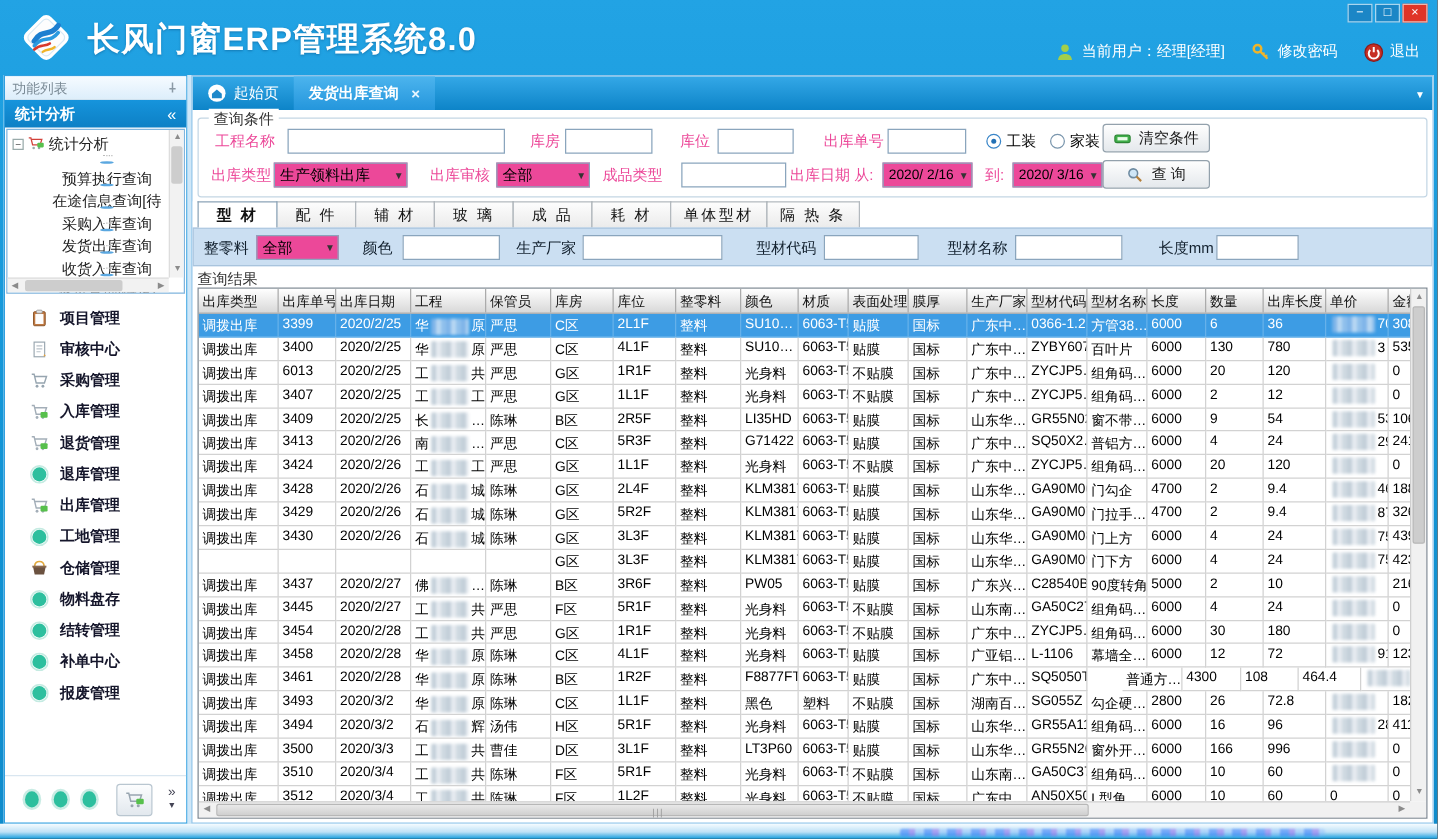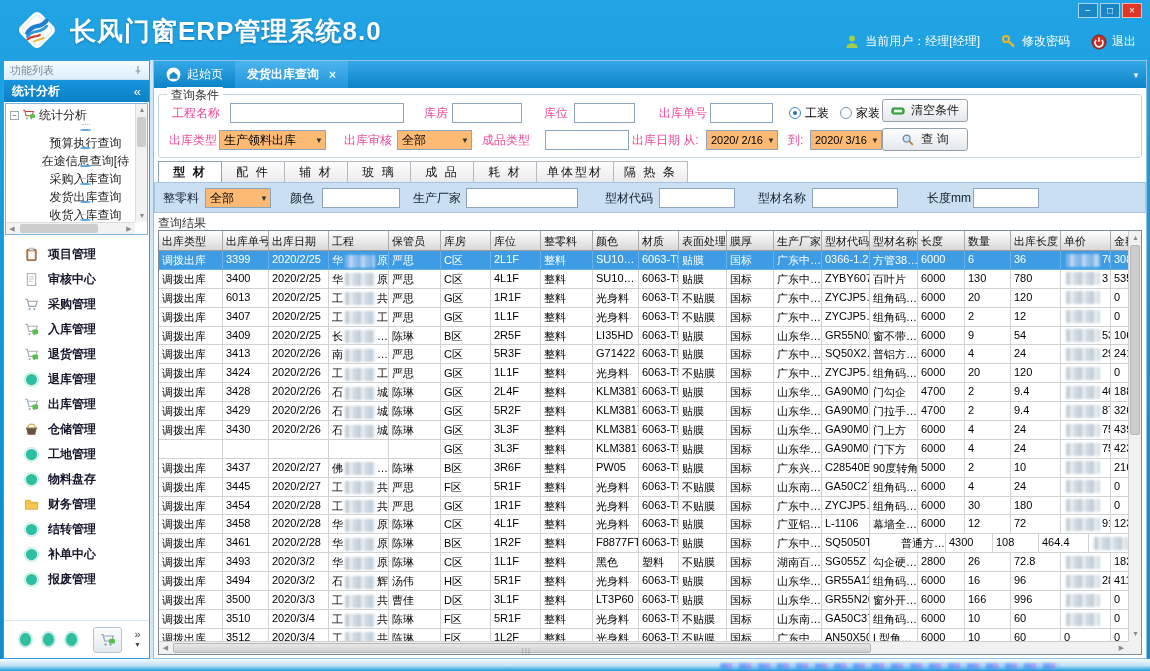--- a/index.html
+++ b/index.html
@@ -60,21 +60,21 @@
   .tab.active { background:linear-gradient(#4cb4ee,#2496dc); font-weight:bold; }
   .tab .tclose { font-size:12px; color:#e8f6ff; margin-left:4px; }
   .tab-ddown { position:absolute; right:6px; top:10px; color:#fff; font-size:8px; }
 
   
   .qwrap { height:73px; padding:6px 4px 0; }
   .groupbox { position:relative; border:1px solid #c3d6e4; border-radius:3px; height:64px; }
   .gb-label { position:absolute; top:-8px; left:8px; background:#fff; padding:0 4px; font-size:12px; color:#333; }
   .fl { position:absolute; font-size:12px; color:#ec4899; line-height:20px; }
   .fi { position:absolute; height:20px; border:1px solid #8aa5bd; background:#fff; font-size:12px; padding:0 3px; font-family:inherit; }
-  .combo { position:absolute; height:20px; border:1px solid #8aa5bd; background:#fdba74; font-size:12px; display:flex; align-items:center; padding:0 2px 0 4px; }
+  .combo { position:absolute; height:20px; border:1px solid #8aa5bd; background:#ec4899; font-size:12px; display:flex; align-items:center; padding:0 2px 0 4px; }
   .combo .cval { flex:1; white-space:nowrap; overflow:hidden; }
   .combo .carr { font-size:8px; color:#333; padding-left:2px; }
   .radio { position:absolute; display:flex; align-items:center; gap:4px; font-size:12px; height:20px; }
   .rdot { width:12px; height:12px; border-radius:50%; border:1px solid #7a96ad; background:#fff; position:relative; }
   .rdot.on { border-color:#3a86c8; }
   .rdot.on::after { content:""; position:absolute; left:3px; top:3px; width:4px; height:4px; border-radius:50%; background:#2371b5; }
   .btn { position:absolute; height:23px; width:86px; border:1px solid #93a1ac; border-radius:3px; background:linear-gradient(#fefefe,#e4e8ec); display:flex; align-items:center; justify-content:center; gap:6px; font-size:12px; color:#1a1a1a; cursor:default; }
   .btn svg { width:14px; height:14px; }
 
   
@@ -294,46 +294,39 @@
             <span class="mi"><svg viewBox="0 0 16 16">
                 <path d="M1.5 2.5h2l1.8 7.5h7l1.8-5.5H4.2" fill="none" stroke="#a3aeb8" stroke-width="1.2"></path>
                 <circle cx="6" cy="12.8" r="1.2" fill="#a3aeb8"></circle>
                 <circle cx="11" cy="12.8" r="1.2" fill="#a3aeb8"></circle>
                 <rect x="9" y="8" width="6" height="5" rx="1" fill="#57c04c"></rect>
               </svg></span>
             <span class="mlbl">出库管理</span>
           </div>
           <div class="menu-item">
             <span class="mi"><svg viewBox="0 0 16 16">
+                <circle cx="8" cy="8" r="7.3" fill="none" stroke="#c5ebe2" stroke-width="1.4"></circle>
+                <circle cx="8" cy="8" r="6" fill="#2dbf9e"></circle>
+              </svg></span>
+            <span class="mlbl">工地管理</span>
+          </div>
+          <div class="menu-item">
+            <span class="mi"><svg viewBox="0 0 16 16">
                 <path d="M4 6.5c0-2.8 1.8-4.2 4-4.2s4 1.4 4 4.2" fill="none" stroke="#e2aa3f" stroke-width="1.4"></path>
                 <path d="M2.5 6.5h11L12 13.5H4z" fill="#6b5240"></path>
                 <rect x="2" y="5.9" width="12" height="1.6" fill="#8a6a50"></rect>
               </svg></span>
             <span class="mlbl">仓储管理</span>
           </div>
           <div class="menu-item">
             <span class="mi"><svg viewBox="0 0 16 16">
                 <circle cx="8" cy="8" r="7.3" fill="none" stroke="#c5ebe2" stroke-width="1.4"></circle>
                 <circle cx="8" cy="8" r="6" fill="#2dbf9e"></circle>
               </svg></span>
-            <span class="mlbl">工地管理</span>
-          </div>
-          <div class="menu-item">
-            <span class="mi"><svg viewBox="0 0 16 16">
-                <circle cx="8" cy="8" r="7.3" fill="none" stroke="#c5ebe2" stroke-width="1.4"></circle>
-                <circle cx="8" cy="8" r="6" fill="#2dbf9e"></circle>
-              </svg></span>
             <span class="mlbl">物料盘存</span>
-          </div>
-          <div class="menu-item">
-            <span class="mi"><svg viewBox="0 0 16 16">
-                <path d="M1.5 3.5h5l1.5 2h6.5v7.5h-13z" fill="#f6c94e" stroke="#c9a035" stroke-width=".8"></path>
-                <path d="M1.5 7h13" stroke="#e5b83f"></path>
-              </svg></span>
-            <span class="mlbl">财务管理</span>
           </div>
           <div class="menu-item">
             <span class="mi"><svg viewBox="0 0 16 16">
                 <circle cx="8" cy="8" r="7.3" fill="none" stroke="#c5ebe2" stroke-width="1.4"></circle>
                 <circle cx="8" cy="8" r="6" fill="#2dbf9e"></circle>
               </svg></span>
             <span class="mlbl">结转管理</span>
           </div>
           <div class="menu-item">
             <span class="mi"><svg viewBox="0 0 16 16">

